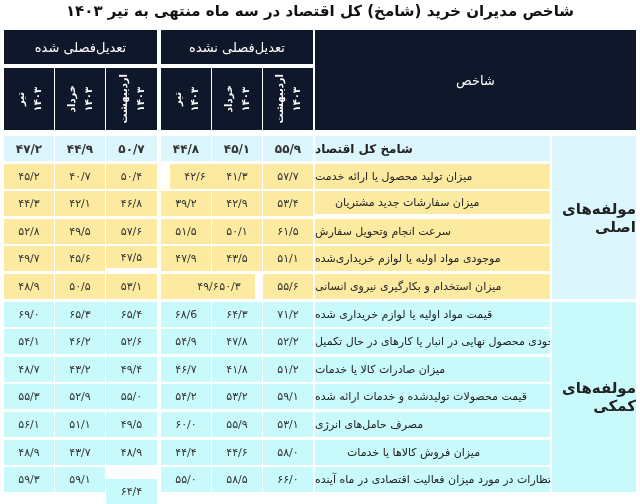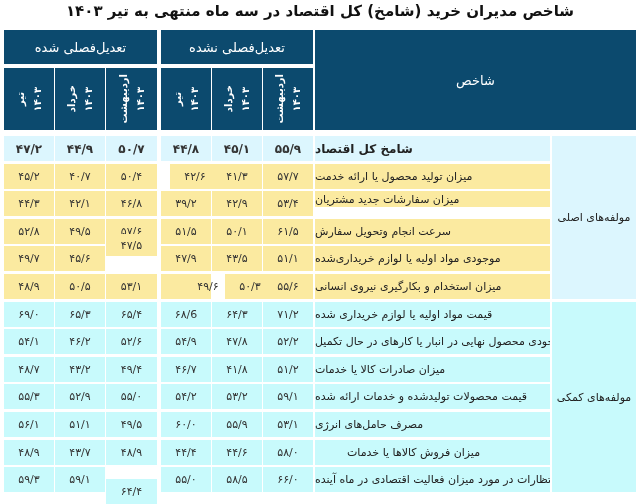--- a/index.html
+++ b/index.html
@@ -7,31 +7,31 @@
     width:640px; height:504px; overflow:hidden; background:#ffffff;
     font-family: "DejaVu Sans", sans-serif;
     position:relative;
   }
   .title {
     position:absolute; left:0; top:2px; width:640px; text-align:center;
     font-size:15px; font-weight:bold; color:#111; direction:rtl;
     font-family: "DejaVu Sans", sans-serif;
   }
   .cell { position:absolute; box-sizing:border-box; display:flex; align-items:center; justify-content:center; }
-  .hdr { background:#0c4a6e; color:#ffffff; }
+  .hdr { background:#0f172a; color:#ffffff; }
   .grp { font-size:13px; direction:rtl; }
   .sub { flex-direction:column; font-size:10px; font-weight:bold; direction:rtl; }
   .sub .m { writing-mode:vertical-rl; transform:rotate(180deg); }
   .sub-wrap { display:flex; flex-direction:row-reverse; gap:6px; align-items:center; }
   .num { font-size:11px; color:#333; direction:rtl; }
   .lbl { justify-content:flex-end; padding-right:6px; font-size:11px; color:#222; direction:rtl; white-space:nowrap; overflow:hidden; }
   .blue { background:#dcf6fe; }
   .yellow { background:#fbeaa0; }
   .cyan { background:#c8fafc; }
-  .cat { font-size:11px; color:#222; direction:rtl; }
+  .cat { font-size:15px; color:#222; direction:rtl;font-weight:bold; }
   .bold { font-weight:bold; font-size:12px; }
 </style>
 </head>
 <body>
 
 <div class="title">شاخص مدیران خرید (شامخ) کل اقتصاد در سه ماه منتهی به تیر ۱۴۰۳</div>
 
 <div id="table">
     <div class="cell hdr grp" style="left: 315px; top: 30px; width: 321px; height: 100px;">شاخص</div>
     <div class="cell hdr grp" style="left: 161px; top: 30px; width: 152px; height: 34px;">تعدیل‌فصلی نشده</div>
@@ -79,44 +79,44 @@
     <div class="cell num blue bold" style="left: 106px; top: 136px; width: 51px; height: 25px;">۵۰/۷</div>
     <div class="cell num blue bold" style="left: 55px; top: 136px; width: 50px; height: 25px;">۴۴/۹</div>
     <div class="cell num blue bold" style="left: 4px; top: 136px; width: 50px; height: 25px;">۴۷/۲</div>
     <div class="cell lbl yellow" style="left: 315px; top: 164px; width: 235px; height: 25px;">میزان تولید محصول یا ارائه خدمت</div>
     <div class="cell num yellow" style="left: 263px; top: 164px; width: 50px; height: 25px;">۵۷/۷</div>
     <div class="cell num yellow" style="left: 212px; top: 164px; width: 50px; height: 25px;">۴۱/۳</div>
     <div class="cell num yellow" style="left: 161px; top: 164px; width: 50px; height: 25px; margin-left: 9px;">۴۲/۶</div>
     <div class="cell num yellow" style="left: 106px; top: 164px; width: 51px; height: 25px;">۵۰/۴</div>
     <div class="cell num yellow" style="left: 55px; top: 164px; width: 50px; height: 25px;">۴۰/۷</div>
     <div class="cell num yellow" style="left: 4px; top: 164px; width: 50px; height: 25px;">۴۵/۲</div>
-    <div class="cell lbl yellow" style="left: 315px; top: 191px; width: 235px; height: 16px;">میزان سفارشات جدید مشتریان</div>
+    <div class="cell lbl yellow" style="left: 315px; top: 191px; width: 235px; height: 23px; padding-left: 20px;">میزان سفارشات جدید مشتریان</div>
     <div class="cell num yellow" style="left: 263px; top: 191px; width: 50px; height: 25px;">۵۳/۴</div>
     <div class="cell num yellow" style="left: 212px; top: 191px; width: 50px; height: 25px;">۴۲/۹</div>
     <div class="cell num yellow" style="left: 161px; top: 191px; width: 50px; height: 25px;">۳۹/۲</div>
     <div class="cell num yellow" style="left: 106px; top: 191px; width: 51px; height: 25px;">۴۶/۸</div>
     <div class="cell num yellow" style="left: 55px; top: 191px; width: 50px; height: 25px;">۴۲/۱</div>
     <div class="cell num yellow" style="left: 4px; top: 191px; width: 50px; height: 25px;">۴۴/۳</div>
     <div class="cell lbl yellow" style="left: 315px; top: 219px; width: 235px; height: 25px;">سرعت انجام وتحویل سفارش</div>
     <div class="cell num yellow" style="left: 263px; top: 219px; width: 50px; height: 25px;">۶۱/۵</div>
     <div class="cell num yellow" style="left: 212px; top: 219px; width: 50px; height: 25px;">۵۰/۱</div>
     <div class="cell num yellow" style="left: 161px; top: 219px; width: 50px; height: 25px;">۵۱/۵</div>
     <div class="cell num yellow" style="left: 106px; top: 219px; width: 51px; height: 25px; text-align: center;">۵۷/۶</div>
     <div class="cell num yellow" style="left: 55px; top: 219px; width: 50px; height: 25px;">۴۹/۵</div>
     <div class="cell num yellow" style="left: 4px; top: 219px; width: 50px; height: 25px;">۵۲/۸</div>
     <div class="cell lbl yellow" style="left: 315px; top: 246px; width: 235px; height: 25px;">موجودی مواد اولیه یا لوازم خریداری‌شده</div>
     <div class="cell num yellow" style="left: 263px; top: 246px; width: 50px; height: 25px;">۵۱/۱</div>
     <div class="cell num yellow" style="left: 212px; top: 246px; width: 50px; height: 25px;">۴۳/۵</div>
     <div class="cell num yellow" style="left: 161px; top: 246px; width: 50px; height: 25px;">۴۷/۹</div>
-    <div class="cell num yellow" style="left: 106px; top: 234px; width: 51px; height: 22px;">۴۷/۵</div>
+    <div class="cell num yellow" style="left: 106px; top: 246px; width: 51px; height: 22px;">۴۷/۵</div>
     <div class="cell num yellow" style="left: 55px; top: 246px; width: 50px; height: 25px;">۴۵/۶</div>
     <div class="cell num yellow" style="left: 4px; top: 246px; width: 50px; height: 25px;">۴۹/۷</div>
     <div class="cell lbl yellow" style="left: 315px; top: 274px; width: 235px; height: 25px;">میزان استخدام و بکارگیری نیروی انسانی</div>
     <div class="cell num yellow" style="left: 263px; top: 274px; width: 50px; height: 25px;">۵۵/۶</div>
-    <div class="cell num yellow" style="left: 225px; top: 274px; width: 50px; height: 25px;">۵۰/۳</div>
+    <div class="cell num yellow" style="left: 205px; top: 274px; width: 50px; height: 25px;">۵۰/۳</div>
     <div class="cell num yellow" style="left: 161px; top: 274px; width: 50px; height: 25px; padding-left: 44px;">۴۹/۶</div>
     <div class="cell num yellow" style="left: 106px; top: 274px; width: 51px; height: 25px;">۵۳/۱</div>
     <div class="cell num yellow" style="left: 55px; top: 274px; width: 50px; height: 25px;">۵۰/۵</div>
     <div class="cell num yellow" style="left: 4px; top: 274px; width: 50px; height: 25px;">۴۸/۹</div>
     <div class="cell lbl cyan" style="left: 315px; top: 302px; width: 235px; height: 25px;">قیمت مواد اولیه یا لوازم خریداری شده</div>
     <div class="cell num cyan" style="left: 263px; top: 302px; width: 50px; height: 25px;">۷۱/۲</div>
     <div class="cell num cyan" style="left: 212px; top: 302px; width: 50px; height: 25px;">۶۴/۳</div>
     <div class="cell num cyan" style="left: 161px; top: 302px; width: 50px; height: 25px;">۶۸/6</div>
     <div class="cell num cyan" style="left: 106px; top: 302px; width: 51px; height: 25px;">۶۵/۴</div>
     <div class="cell num cyan" style="left: 55px; top: 302px; width: 50px; height: 25px;">۶۵/۳</div>

